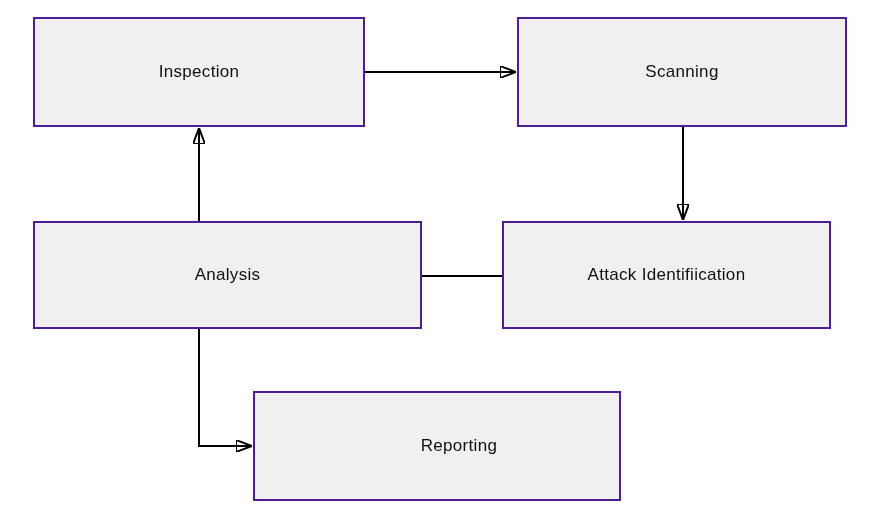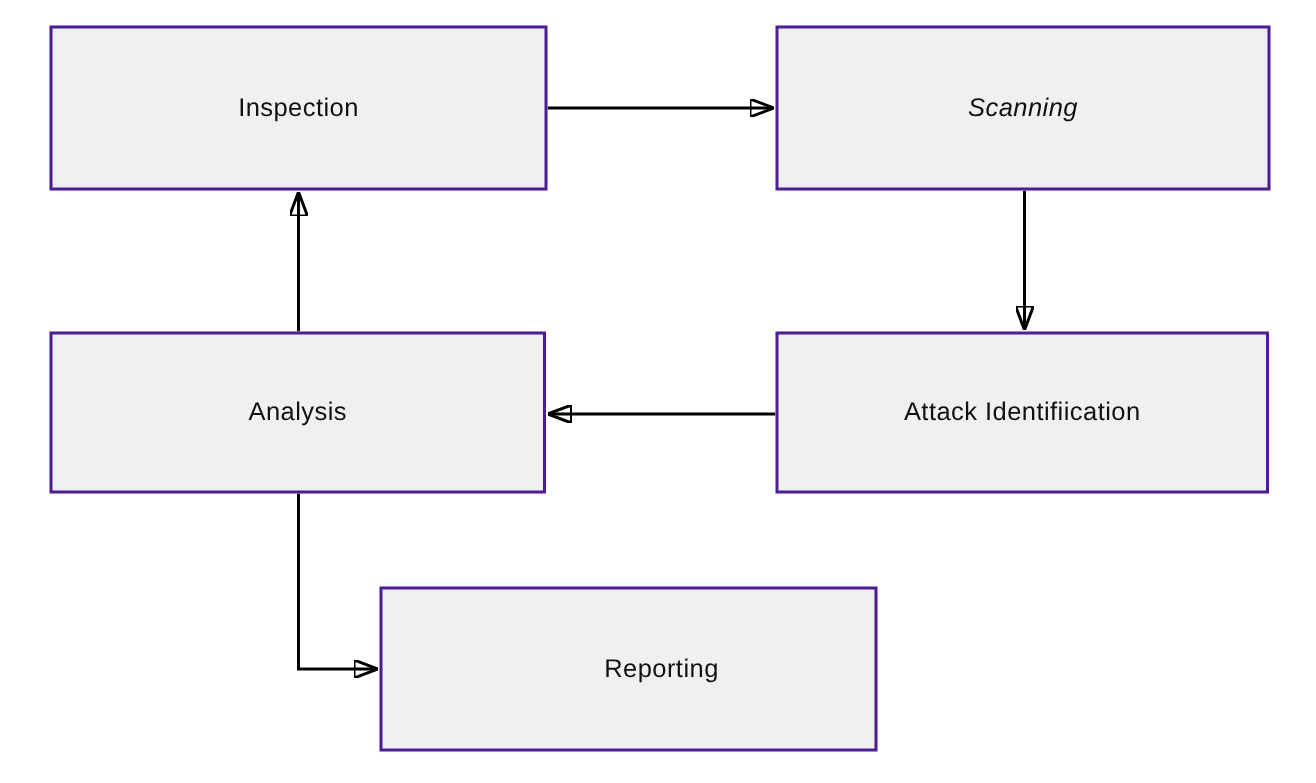--- a/index.html
+++ b/index.html
@@ -39,24 +39,24 @@
     pointer-events: none;
   }
   .edges path {
     stroke: #000000;
     stroke-width: 2;
     fill: none;
   }
 
   
   #node-inspection { left: 33px;  top: 17px;  width: 332px; height: 110px; }
-  #node-scanning   { left: 517px; top: 17px;  width: 330px; height: 110px; font-style: italic; }
-  #node-analysis   { left: 33px;  top: 221px; width: 331px; height: 108px; }
-  #node-attack     { left: 517px; top: 221px; width: 329px; height: 108px; }
-  #node-reporting  { left: 253px; top: 391px; width: 332px; height: 110px; padding-left: 44px; }
+  #node-scanning   { left: 517px; top: 17px;  width: 330px; height: 110px; }
+  #node-analysis   { left: 33px;  top: 221px; width: 389px; height: 108px; }
+  #node-attack     { left: 502px; top: 221px; width: 329px; height: 108px; }
+  #node-reporting  { left: 253px; top: 391px; width: 368px; height: 110px; padding-left: 44px; }
 </style>
 </head>
 <body>
 
 <div class="canvas">
 
   <svg class="edges" width="877" height="522" viewBox="0 0 877 522" xmlns="http://www.w3.org/2000/svg">
     <defs>
       <marker id="arrowhead" markerUnits="userSpaceOnUse" markerWidth="16" markerHeight="12" refX="14" refY="6" orient="auto">
         <path d="M0,0 L16,6 L0,12 Z" fill="#000000" stroke="none"></path>

